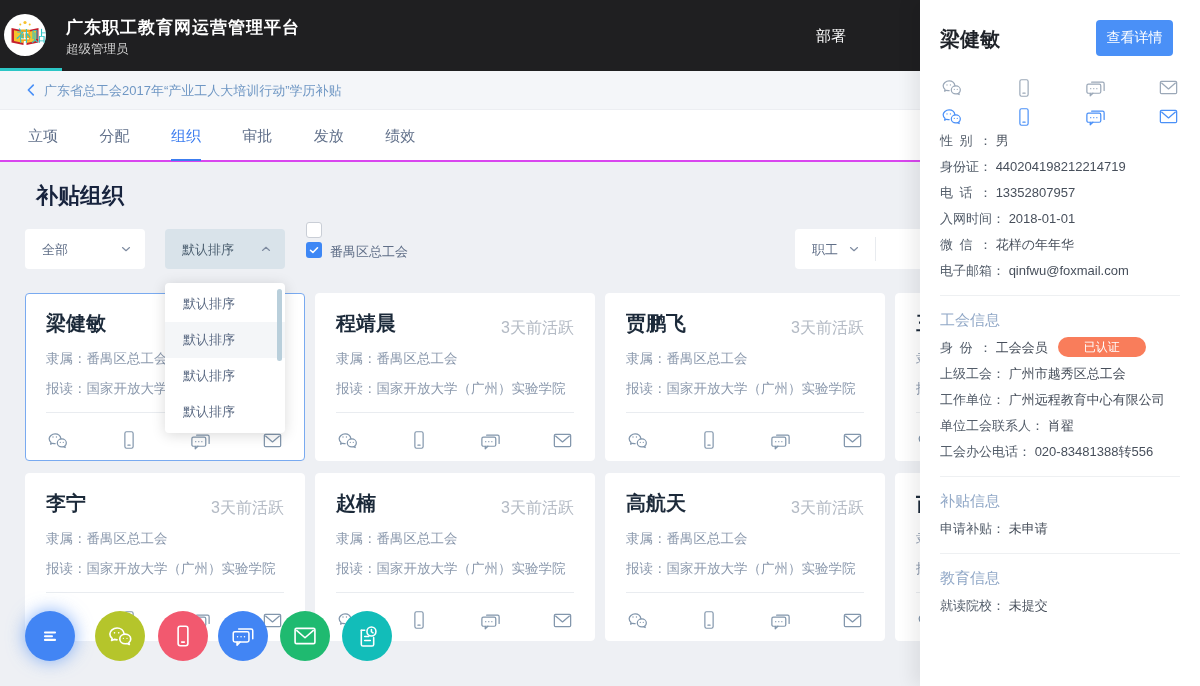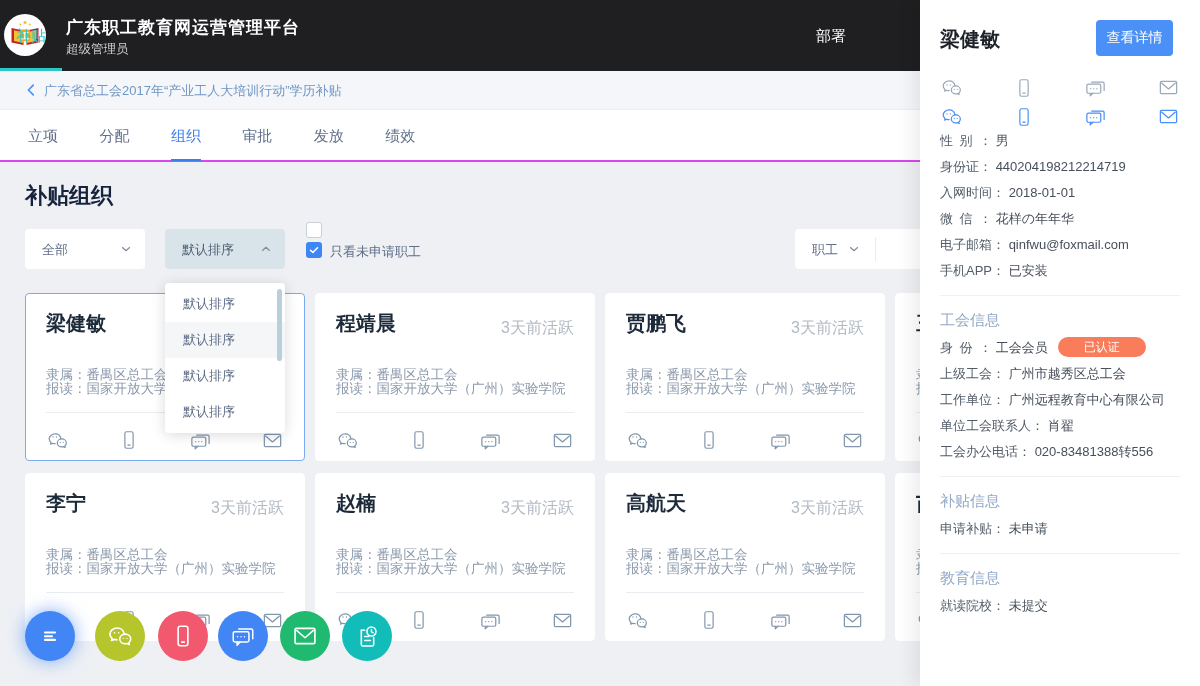--- a/index.html
+++ b/index.html
@@ -22,21 +22,21 @@
   .bc-back { position:absolute; left:22px; top:10px; width:18px; height:18px; color:#4a90f7; cursor:pointer; }
   .bc-text { position:absolute; left:44px; top:11px; font-size:13px; color:#6f97c4; }
 
   
   .tabs-bar { position:absolute; top:110px; left:0; width:1057px; height:52px; background:#fff; border-bottom:2px solid #d946ef; z-index:4; padding-left:28px; }
   .tab { display:inline-block; margin-right:37px; height:51px; line-height:51px; font-size:15px; color:#61708a; position:relative; cursor:pointer; }
   .tab.active { color:#3c7df0; }
   .tab.active::after { content:""; position:absolute; left:0; bottom:0; width:100%; height:2px; background:#3c7df0; }
 
   
-  .page-title { position:absolute; left:25px; top:181px; font-size:22px; font-weight:bold; color:#17233d; z-index:3; }
+  .page-title { position:absolute; left:36px; top:181px; font-size:22px; font-weight:bold; color:#17233d; z-index:3; }
 
   .select-box { position:absolute; top:229px; height:40px; background:#fff; border-radius:4px; font-size:13px; color:#5f6e87; cursor:pointer; z-index:3; }
   .select-all { left:25px; width:120px; }
   .select-sort { left:165px; width:120px; background:#d9e3ea; color:#4d6071; }
   .select-box .sel-label { position:absolute; left:17px; top:12px; }
   .select-box .chev { position:absolute; right:12px; top:13px; width:14px; height:14px; color:#7e8ba0; }
   .scope-box { left:795px; width:405px; }
   .scope-box .chev { right:auto; left:52px; }
   .scope-divider { position:absolute; left:80px; top:8px; width:1px; height:24px; background:#e8ebef; }
 
@@ -46,21 +46,21 @@
   .cb-checked svg { margin:2px; }
   .cb-label { position:absolute; left:330px; top:243px; font-size:13px; color:#5f6e87; z-index:3; }
 
   
   .cards { position:absolute; left:25px; top:293px; width:1155px; display:flex; flex-wrap:wrap; gap:12px 10px; z-index:2; }
   .card { width:280px; height:168px; background:#fff; border-radius:4px; border:1px solid #fff; position:relative; padding:0 20px; cursor:pointer; }
   .card.selected { border-color:#79aaf0; }
   .card-name { position:absolute; left:20px; top:16px; font-size:20px; font-weight:bold; color:#1c2a3a; }
   .card-activity { position:absolute; right:20px; top:24px; font-size:16px; color:#b3bac4; }
   .card-line { position:absolute; left:20px; font-size:13.5px; color:#8b99ad; white-space:nowrap; }
-  .card-line.l1 { top:72px; } .card-line.l2 { top:86px; }
+  .card-line.l1 { top:56px; } .card-line.l2 { top:86px; }
   .card-divider { position:absolute; left:20px; right:20px; top:118px; height:1px; background:#e9ecf0; }
   .card-icons { position:absolute; left:20px; right:20px; top:128px; display:flex; justify-content:space-between; align-items:center; height:36px; color:#8296ac; }
   .card-icons .cicon { cursor:pointer; }
 
   
   .sort-menu { position:absolute; left:165px; top:283px; width:120px; background:#fff; border-radius:4px; box-shadow:0 2px 14px rgba(0,0,0,.15); z-index:20; padding:3px 0; }
   .sort-item { height:36px; line-height:36px; padding-left:18px; font-size:13px; color:#5c6b84; cursor:pointer; }
   .sort-item.active { background:#f4f6f8; }
   .sort-scrollbar { position:absolute; right:3px; top:6px; width:5px; height:72px; background:#b9cfdb; border-radius:3px; cursor:pointer; }
 
@@ -169,21 +169,21 @@
       <path d="M6 14.5 L12 9 L18 14.5"></path>
     </svg>
 </div>
 
 <span class="cb cb-empty"></span>
 <span class="cb cb-checked">
   <svg viewBox="0 0 24 24" width="12" height="12" fill="none" stroke="#fff" stroke-width="3.2" stroke-linecap="round" stroke-linejoin="round">
       <path d="M5 12.5 L9.8 17 L19 7.5"></path>
     </svg>
 </span>
-<span class="cb-label">只看未申请职工</span>
+<span class="cb-label">番禺区总工会</span>
 
 <div class="select-box scope-box">
   <span class="sel-label">职工</span>
   <svg class="chev" viewBox="0 0 24 24" fill="none" stroke="currentColor" stroke-width="2" stroke-linecap="round" stroke-linejoin="round">
       <path d="M6 9.5 L12 15 L18 9.5"></path>
     </svg>
   <span class="scope-divider"></span>
 </div>
 
 <div class="cards">
@@ -670,28 +670,28 @@
       </span>
   </div>
 
   <div class="panel-sections">
     <div class="section">
 
         <div class="p-row"><span class="p-label short">性别</span> <span class="p-value">男</span></div>
 
         <div class="p-row"><span class="p-label short">身份证</span> <span class="p-value">440204198212214719</span></div>
 
+        <div class="p-row"><span class="p-label short">电话</span> <span class="p-value">13352807957</span></div>
 
         <div class="p-row"><span class="p-label">入网时间</span> <span class="p-value">2018-01-01</span></div>
 
         <div class="p-row"><span class="p-label short">微信</span> <span class="p-value">花样の年年华</span></div>
 
         <div class="p-row"><span class="p-label">电子邮箱</span> <span class="p-value">qinfwu@foxmail.com</span></div>
 
-        <div class="p-row"><span class="p-label">手机APP</span> <span class="p-value">已安装</span></div>
 
     </div>
     <div class="section">
       <div class="section-title">工会信息</div>
 
         <div class="p-row"><span class="p-label short">身份</span> <span class="p-value">工会会员</span><span class="p-badge">已认证</span></div>
 
         <div class="p-row"><span class="p-label">上级工会</span> <span class="p-value">广州市越秀区总工会</span></div>
 
         <div class="p-row"><span class="p-label">工作单位</span> <span class="p-value">广州远程教育中心有限公司</span></div>

